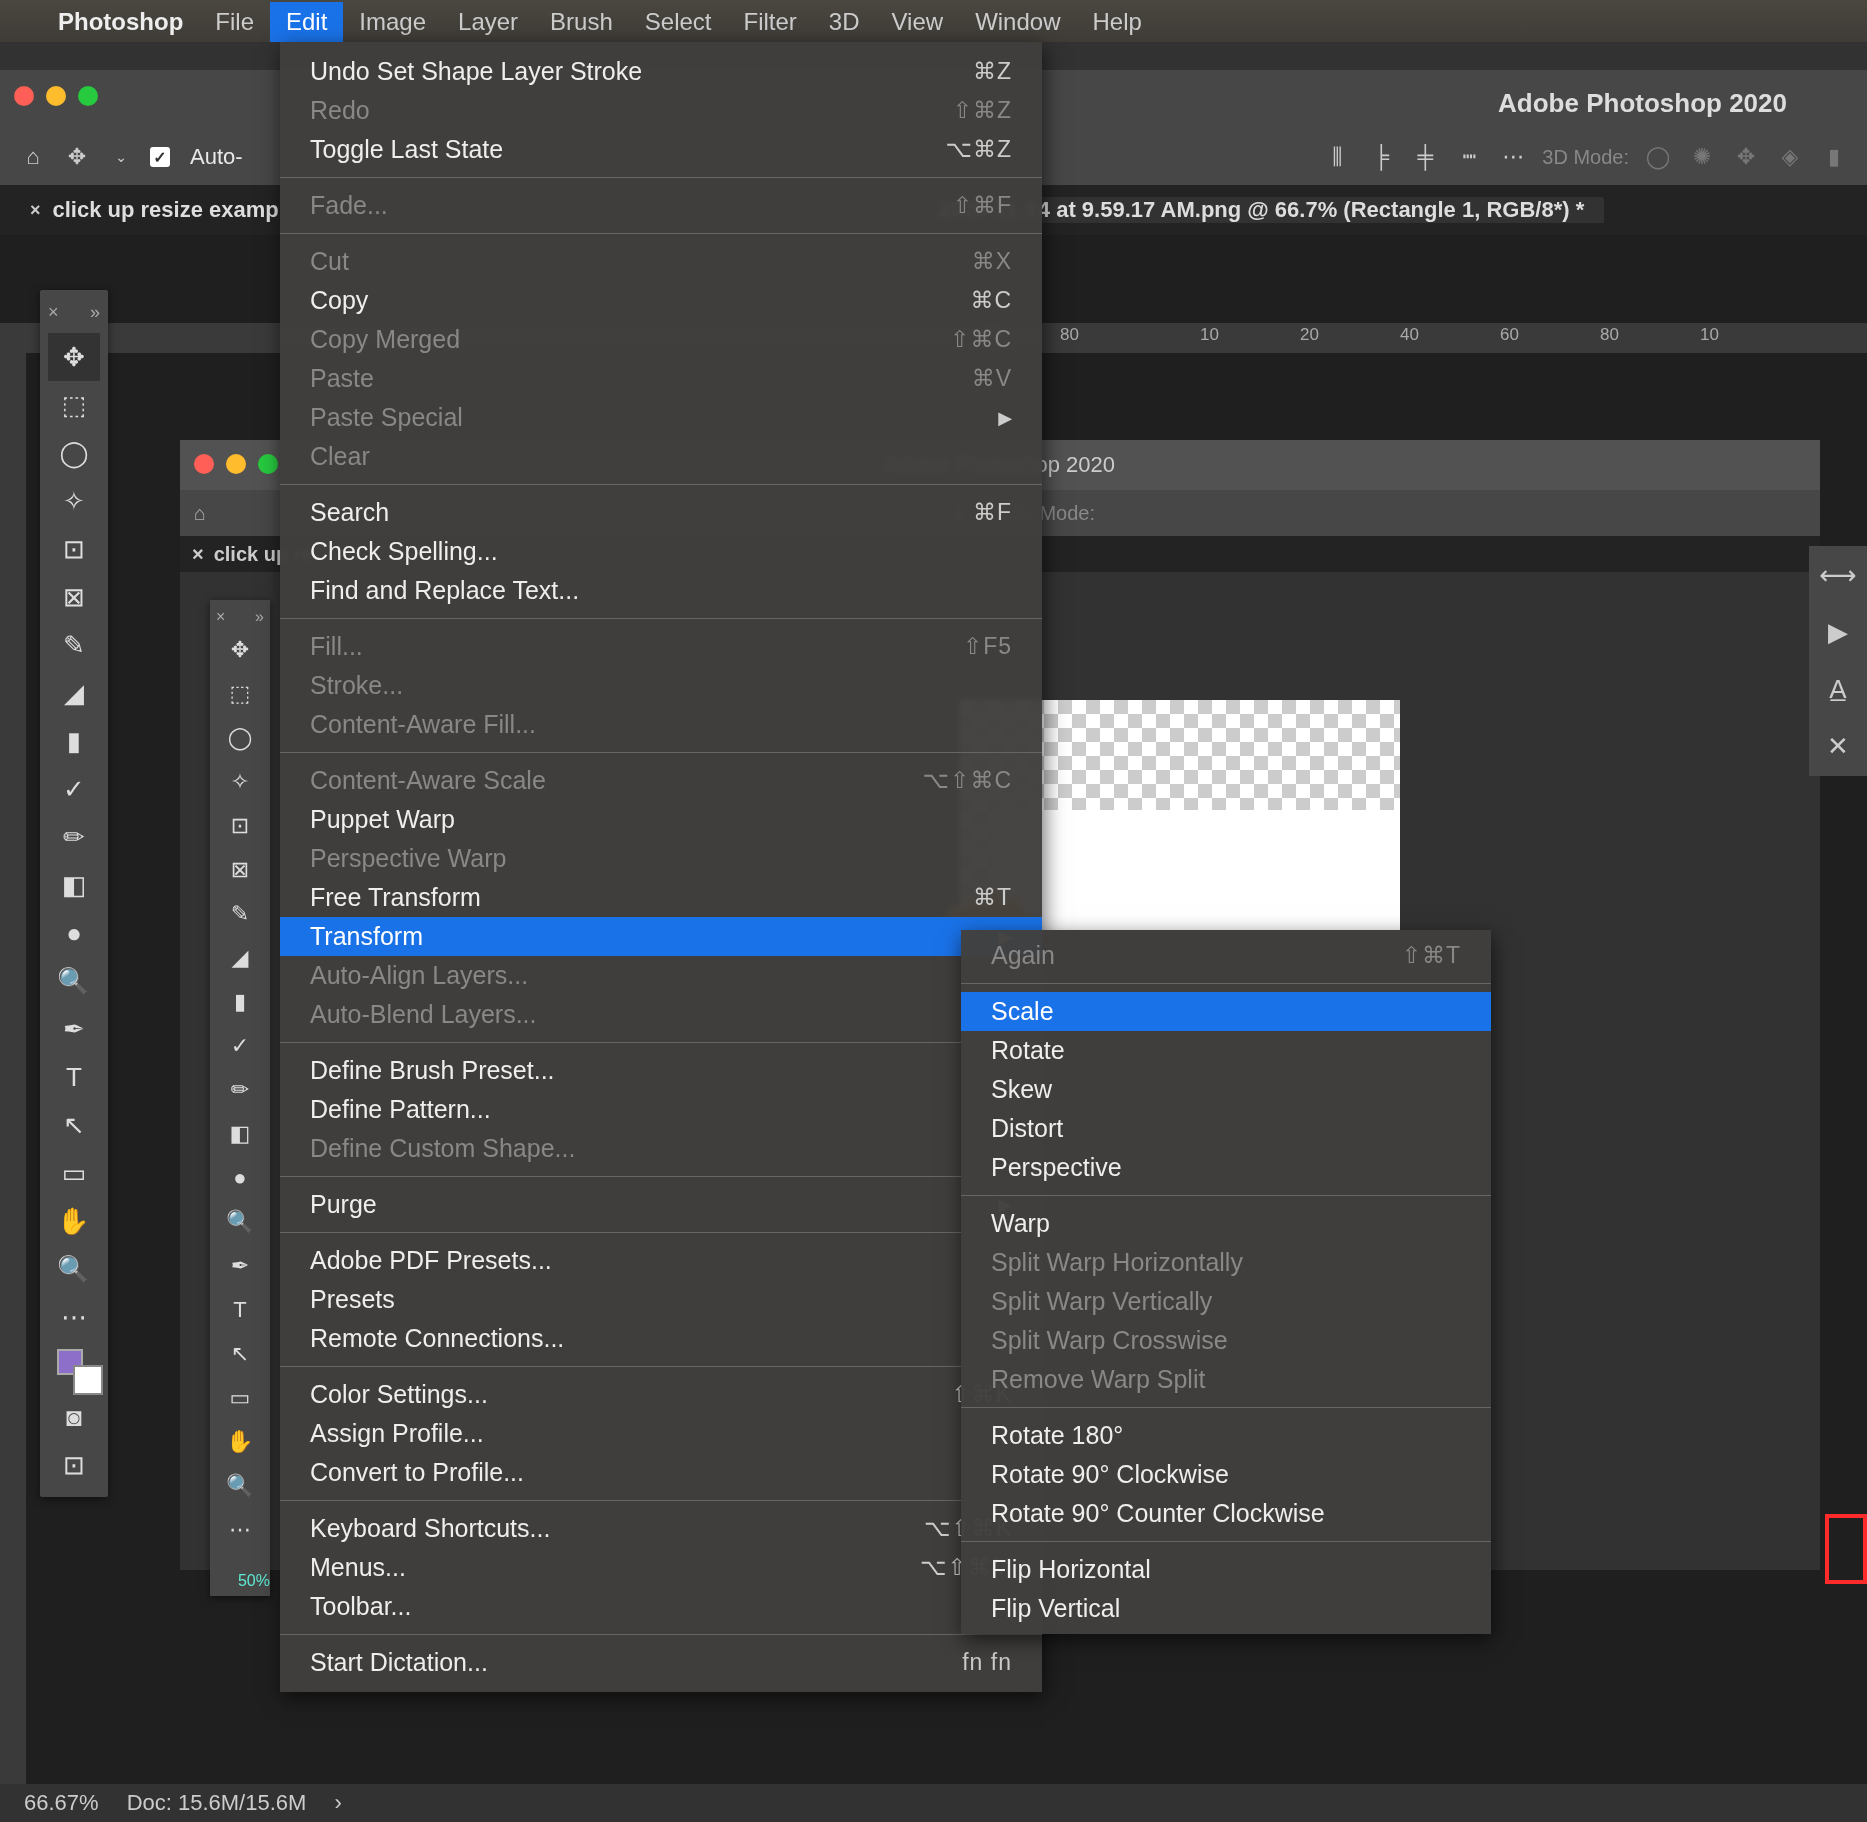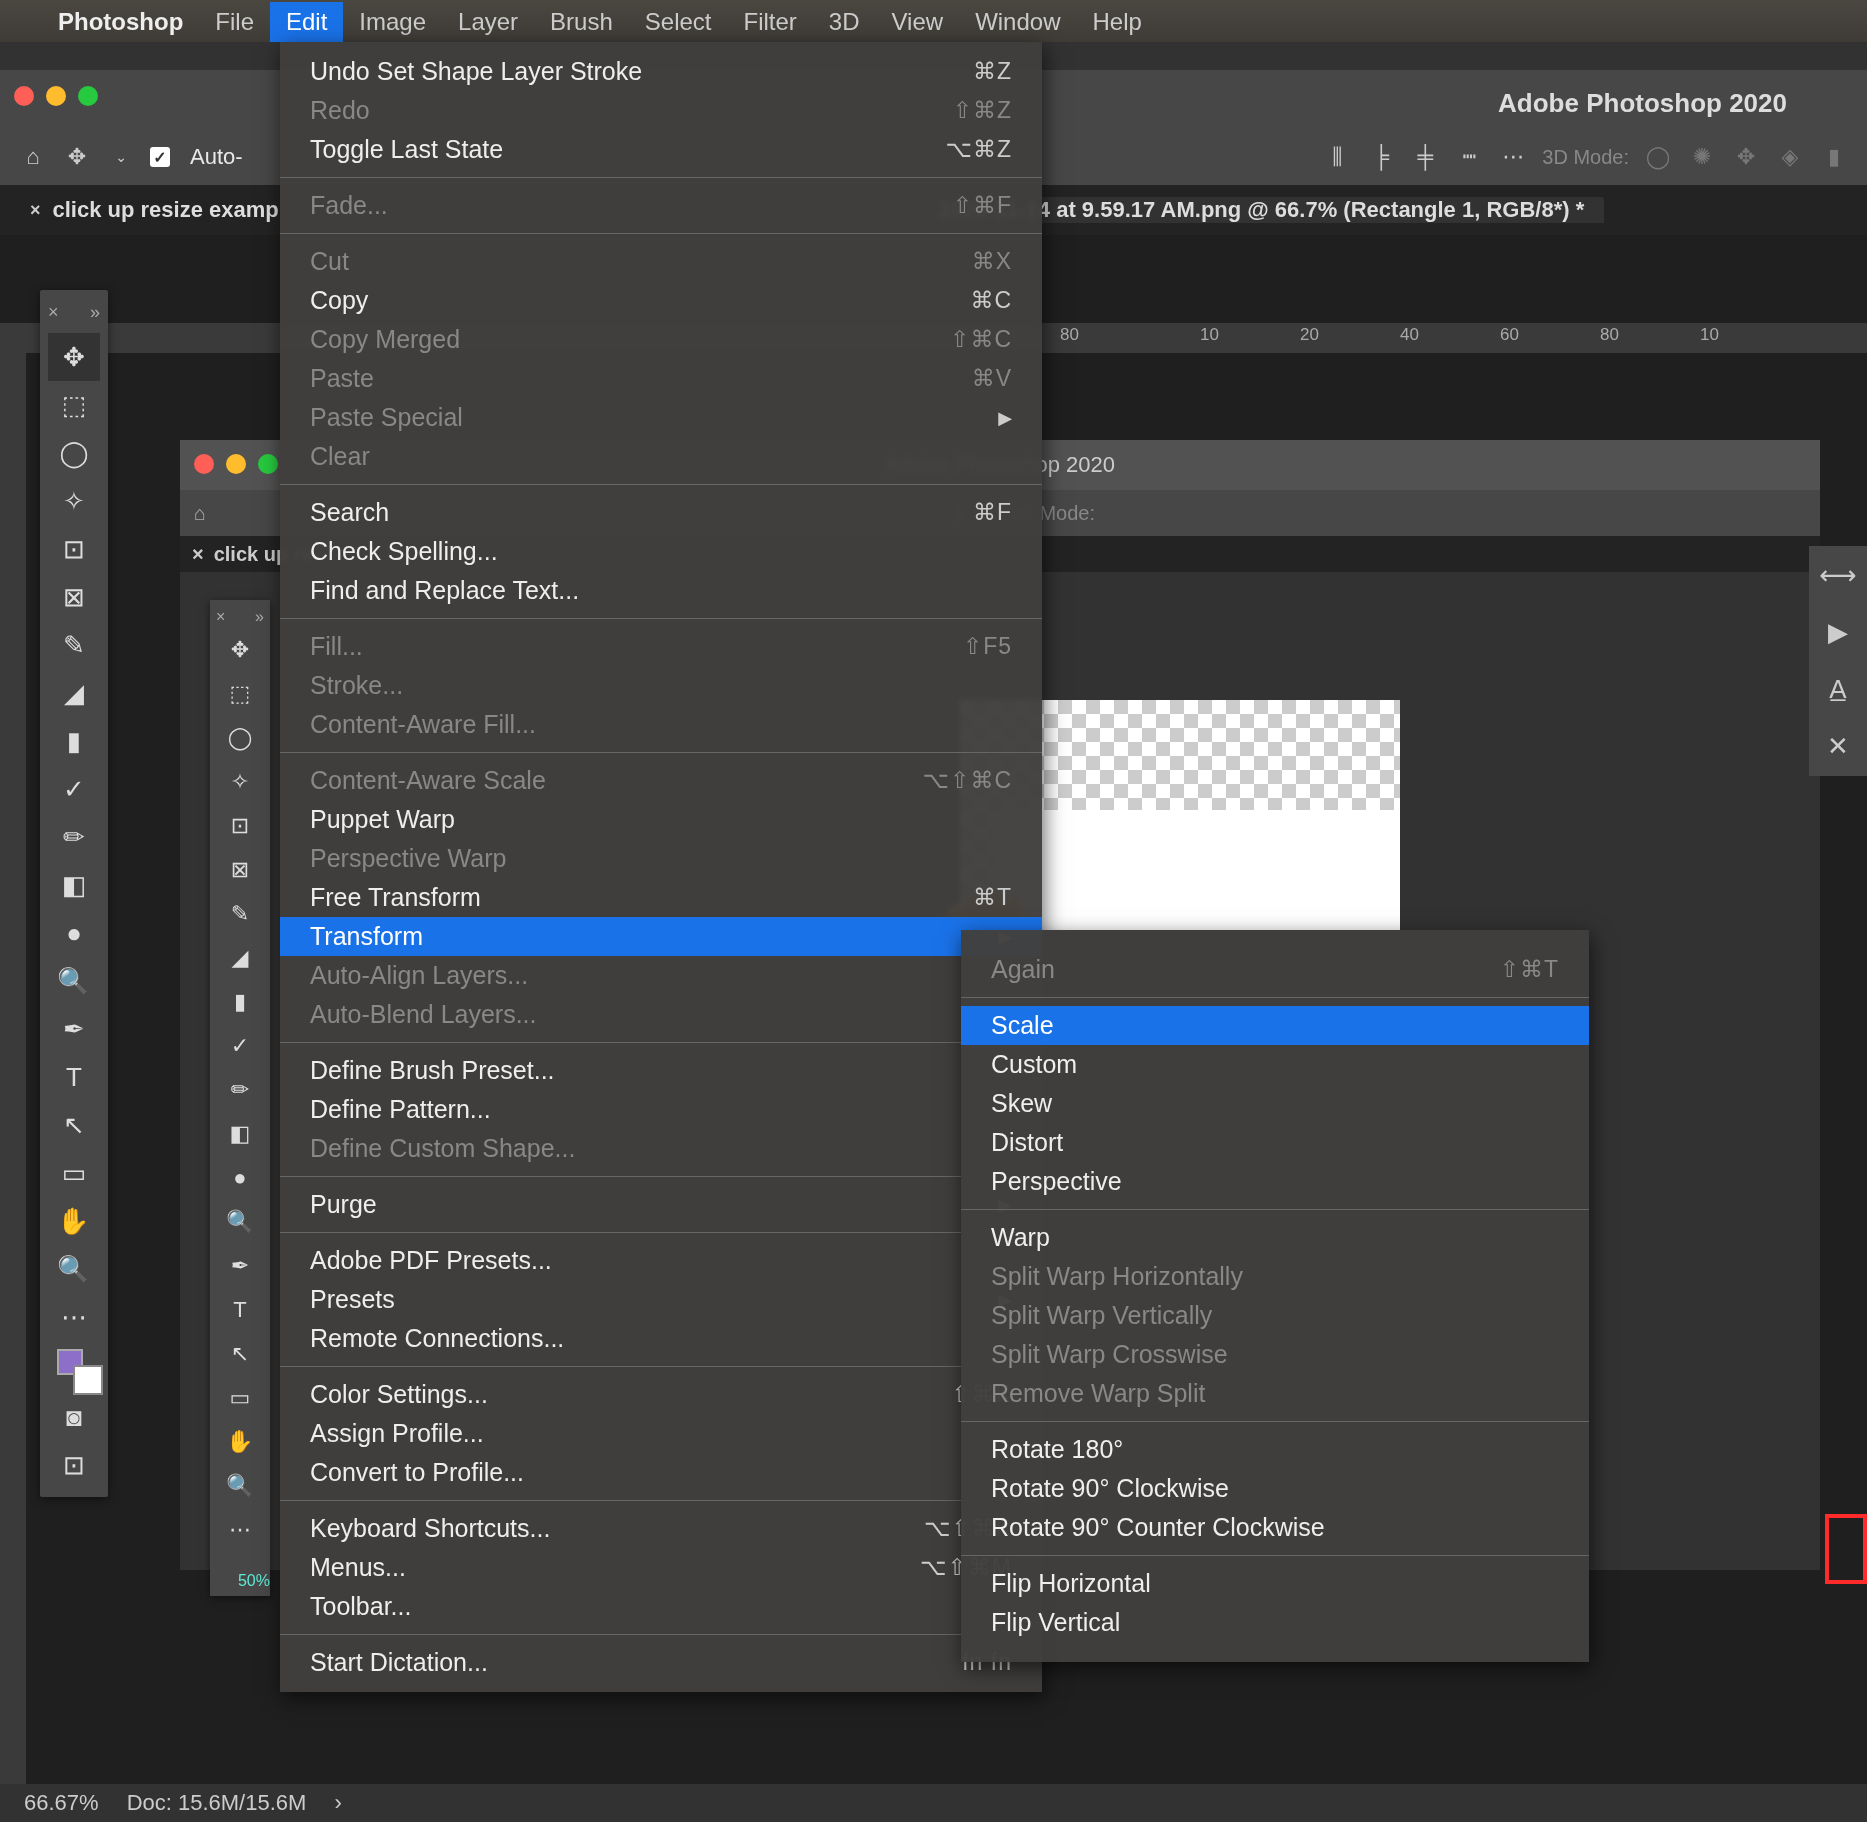--- a/index.html
+++ b/index.html
@@ -72,21 +72,21 @@
   .dropdown{position:absolute;left:280px;top:42px;width:762px;background:rgba(65,63,61,.97);box-shadow:2px 6px 20px rgba(0,0,0,.6);padding:10px 0;backdrop-filter:blur(2px);}
   .mi{display:flex;justify-content:space-between;align-items:center;padding:5px 30px;font-size:25px;color:#eee;}
   .mi.dis{color:#888;}
   .mi .arrow{color:#ccc;font-size:18px;}
   .mi.hl{background:#1a72e8;color:#fff;}
   .mi.hl .arrow{color:#fff;}
   .sep{height:1px;background:#666;margin:8px 0;}
   .short{color:#ccc;font-size:23px;letter-spacing:1px;}
   .mi.dis .short{color:#888;}
 
-  .submenu{position:absolute;left:961px;top:930px;width:628px;background:rgba(65,63,61,.97);box-shadow:2px 6px 20px rgba(0,0,0,.6);padding:20px 0;}
+  .submenu{position:absolute;left:961px;top:930px;width:530px;background:rgba(65,63,61,.97);box-shadow:2px 6px 20px rgba(0,0,0,.6);padding:6px 0;}
   .submenu .mi{padding:5px 30px;}
 
 </style>
 </head>
 <body>
 
 <div class="mac-menu">
   <span class="apple"></span>
   <div id="menubar-items" style="display: flex;">
       <span class="mitem bold">Photoshop</span>
@@ -410,21 +410,21 @@
 <div class="submenu" id="sub-dd">
     <div class="mi dis">
       <span>Again</span>
       <span class="short">⇧⌘T</span>
     </div>
     <div class="sep"></div>
     <div class="mi hl">
       <span>Scale</span>
     </div>
     <div class="mi">
-      <span>Custom</span>
+      <span>Rotate</span>
     </div>
     <div class="mi">
       <span>Skew</span>
     </div>
     <div class="mi">
       <span>Distort</span>
     </div>
     <div class="mi">
       <span>Perspective</span>
     </div>

